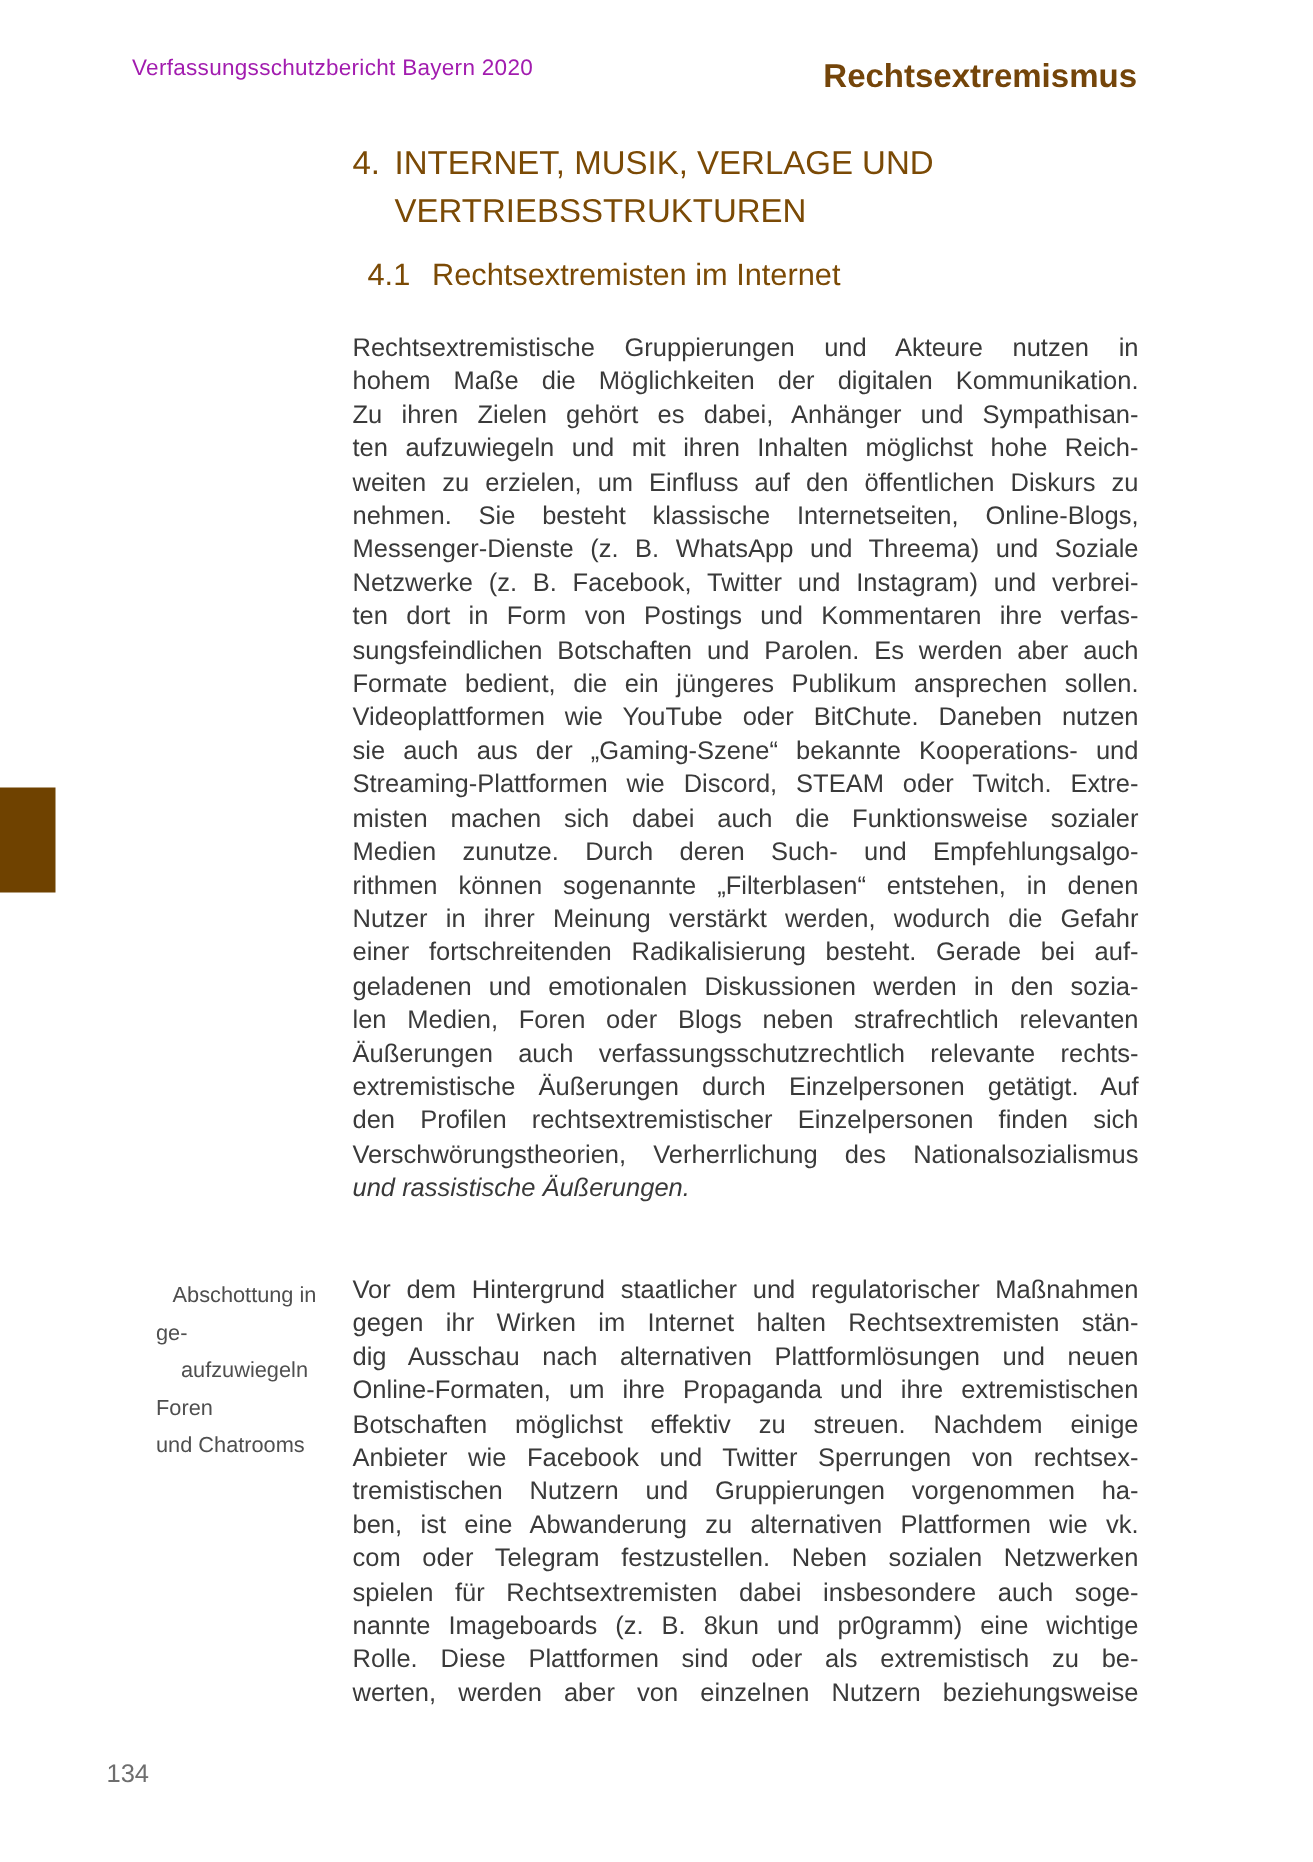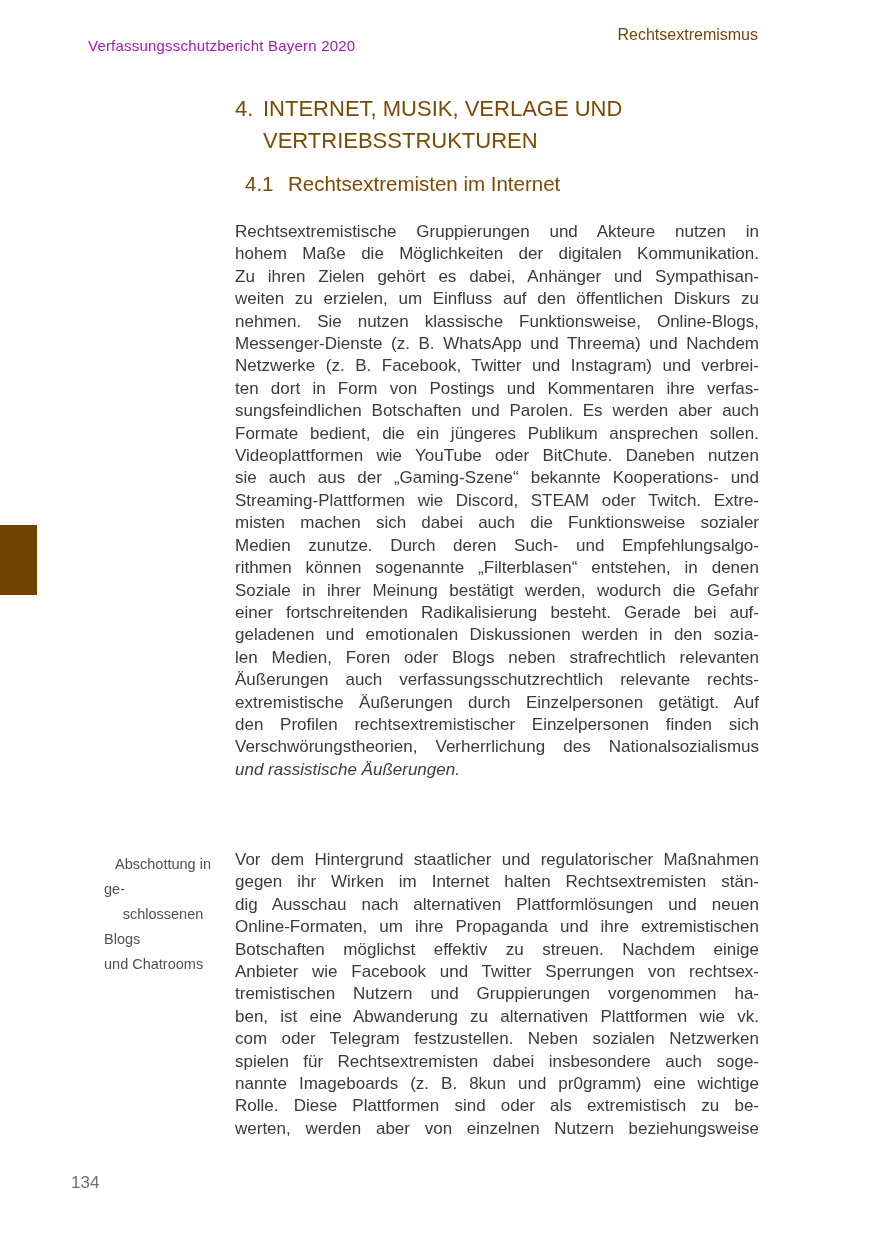--- a/index.html
+++ b/index.html
@@ -19,23 +19,23 @@
     position: absolute;
     left: 88px;
     top: 37px;
     font-size: 15px;
     color: #a21caf;
     letter-spacing: 0.2px;
   }
   .running-header-right {
     position: absolute;
     right: 117px;
-    top: 26px;
-    font-size: 16px;
-    font-weight: normal;
+    top: 38px;
+    font-size: 22px;
+    font-weight: bold;
     color: #74450a;
   }
   
   .thumb-mark {
     position: absolute;
     left: 0;
     top: 525px;
     width: 37px;
     height: 70px;
     background: #6f4200;
@@ -130,47 +130,48 @@
 
 <div class="subsection-heading">
   <span class="h-num">4.1</span>
   <span class="h-text">Rechtsextremisten im Internet</span>
 </div>
 
 <div id="paragraph-1" class="body-col para-closed">
     <div class="textline">Rechtsextremistische Gruppierungen und Akteure nutzen in</div>
     <div class="textline">hohem Maße die Möglichkeiten der digitalen Kommunikation.</div>
     <div class="textline">Zu ihren Zielen gehört es dabei, Anhänger und Sympathisan-</div>
+    <div class="textline">ten aufzuwiegeln und mit ihren Inhalten möglichst hohe Reich-</div>
     <div class="textline">weiten zu erzielen, um Einfluss auf den öffentlichen Diskurs zu</div>
-    <div class="textline">nehmen. Sie nutzen klassische Funktionsweise, Online-Blogs,</div>
-    <div class="textline">Messenger-Dienste (z. B. WhatsApp und Threema) und Nachdem</div>
+    <div class="textline">nehmen. Sie besteht klassische Internetseiten, Online-Blogs,</div>
+    <div class="textline">Messenger-Dienste (z. B. WhatsApp und Threema) und Soziale</div>
     <div class="textline">Netzwerke (z. B. Facebook, Twitter und Instagram) und verbrei-</div>
     <div class="textline">ten dort in Form von Postings und Kommentaren ihre verfas-</div>
     <div class="textline">sungsfeindlichen Botschaften und Parolen. Es werden aber auch</div>
     <div class="textline">Formate bedient, die ein jüngeres Publikum ansprechen sollen.</div>
     <div class="textline">Videoplattformen wie YouTube oder BitChute. Daneben nutzen</div>
     <div class="textline">sie auch aus der „Gaming-Szene“ bekannte Kooperations- und</div>
     <div class="textline">Streaming-Plattformen wie Discord, STEAM oder Twitch. Extre-</div>
     <div class="textline">misten machen sich dabei auch die Funktionsweise sozialer</div>
     <div class="textline">Medien zunutze. Durch deren Such- und Empfehlungsalgo-</div>
     <div class="textline">rithmen können sogenannte „Filterblasen“ entstehen, in denen</div>
-    <div class="textline">Soziale in ihrer Meinung bestätigt werden, wodurch die Gefahr</div>
+    <div class="textline">Nutzer in ihrer Meinung verstärkt werden, wodurch die Gefahr</div>
     <div class="textline">einer fortschreitenden Radikalisierung besteht. Gerade bei auf-</div>
     <div class="textline">geladenen und emotionalen Diskussionen werden in den sozia-</div>
     <div class="textline">len Medien, Foren oder Blogs neben strafrechtlich relevanten</div>
     <div class="textline">Äußerungen auch verfassungsschutzrechtlich relevante rechts-</div>
     <div class="textline">extremistische Äußerungen durch Einzelpersonen getätigt. Auf</div>
     <div class="textline">den Profilen rechtsextremistischer Einzelpersonen finden sich</div>
     <div class="textline">Verschwörungstheorien, Verherrlichung des Nationalsozialismus</div>
     <div class="textline">und rassistische Äußerungen.</div>
   </div>
 
 <div class="margin-note">
     <div class="textline">Abschottung in ge-</div>
-    <div class="textline">schlossenen Blogs</div>
+    <div class="textline">aufzuwiegeln Foren</div>
     <div class="textline">und Chatrooms</div>
   </div>
 
 <div id="paragraph-2" class="body-col">
     <div class="textline">Vor dem Hintergrund staatlicher und regulatorischer Maßnahmen</div>
     <div class="textline">gegen ihr Wirken im Internet halten Rechtsextremisten stän-</div>
     <div class="textline">dig Ausschau nach alternativen Plattformlösungen und neuen</div>
     <div class="textline">Online-Formaten, um ihre Propaganda und ihre extremistischen</div>
     <div class="textline">Botschaften möglichst effektiv zu streuen. Nachdem einige</div>
     <div class="textline">Anbieter wie Facebook und Twitter Sperrungen von rechtsex-</div>

